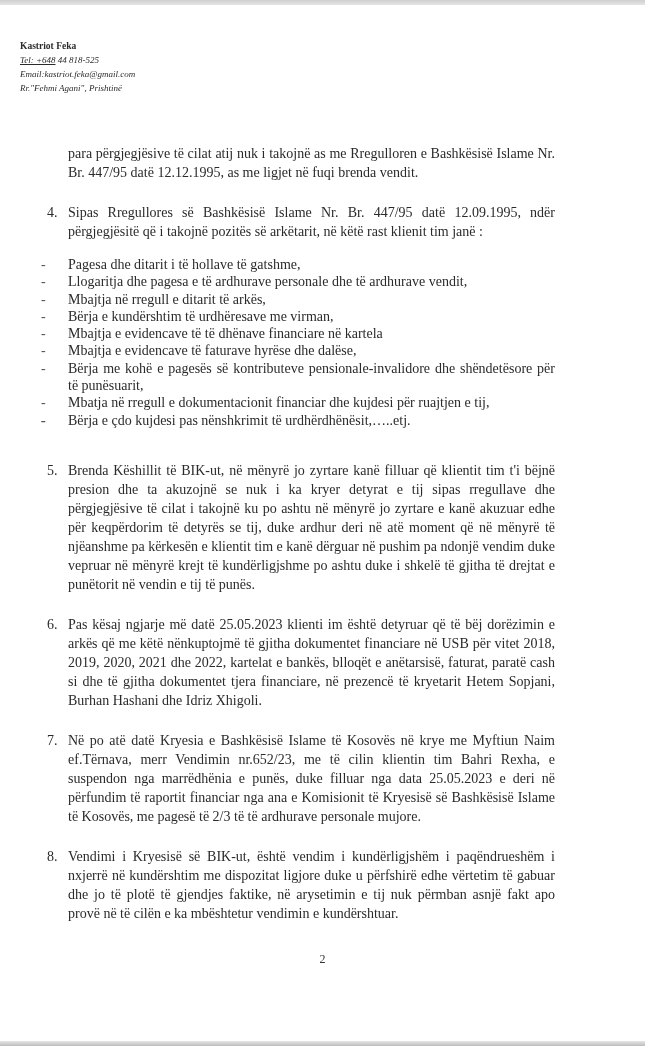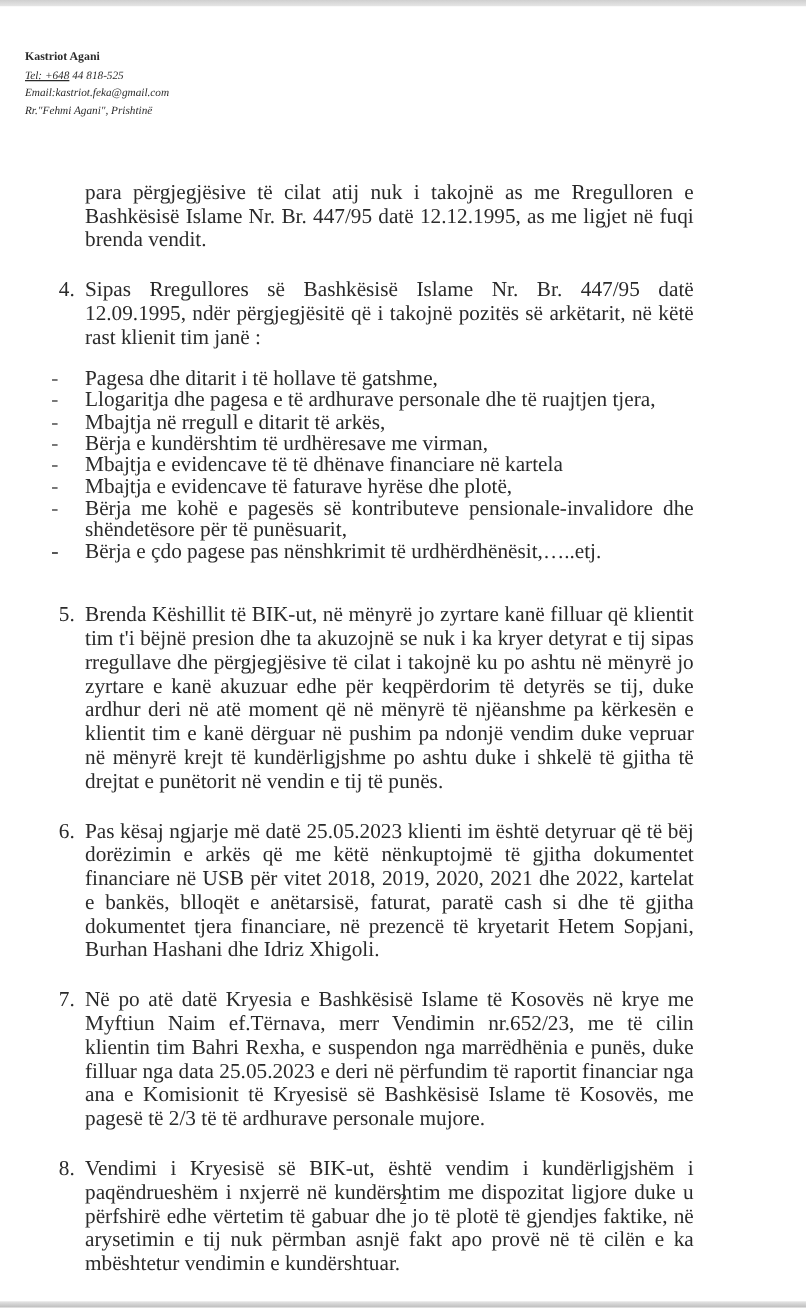--- a/index.html
+++ b/index.html
@@ -43,21 +43,21 @@
     font-style: italic;
   }
   .letterhead .tel-prefix {
     text-decoration: underline;
   }
   .content {
     position: absolute;
     left: 68px;
     top: 144px;
     width: 487px;
-    font-size: 17px;
+    font-size: 14px;
     line-height: 19px;
     text-align: justify;
   }
   .para {
     margin: 0;
   }
   .numbered {
     position: relative;
     margin: 0;
   }
@@ -95,49 +95,49 @@
     font-size: 12px;
     color: #333;
   }
 </style>
 </head>
 <body>
 
 <div class="top-bar"></div>
 
 <div class="letterhead">
-  <div class="name">Kastriot Agani</div>
+  <div class="name">Kastriot Feka</div>
   <div class="italic"><span class="tel-prefix">Tel: +648</span><span> 44 818-525</span></div>
   <div class="italic">Email:kastriot.feka@gmail.com</div>
   <div class="italic">Rr."Fehmi Agani", Prishtinë</div>
 </div>
 
 <div class="content">
   <p class="para">para përgjegjësive të cilat atij nuk i takojnë as me Rregulloren e Bashkësisë Islame Nr. Br. 447/95 datë 12.12.1995, as me ligjet në fuqi brenda vendit.</p>
 
   <div class="gap-lg"></div>
 
   <div class="numbered">
     <span class="num">4.</span>
     <p class="para">Sipas Rregullores së Bashkësisë Islame Nr. Br. 447/95 datë 12.09.1995, ndër përgjegjësitë që i takojnë pozitës së arkëtarit, në këtë rast klienit tim janë :</p>
   </div>
 
   <div class="gap-md"></div>
 
   <ul class="bullets">
     <li><span class="dash">-</span><span>Pagesa dhe ditarit i të hollave të gatshme,</span></li>
-    <li><span class="dash">-</span><span>Llogaritja dhe pagesa e të ardhurave personale dhe të ruajtjen tjera,</span></li>
+    <li><span class="dash">-</span><span>Llogaritja dhe pagesa e të ardhurave personale dhe të ardhurave vendit,</span></li>
     <li><span class="dash">-</span><span>Mbajtja në rregull e ditarit të arkës,</span></li>
     <li><span class="dash">-</span><span>Bërja e kundërshtim të urdhëresave me virman,</span></li>
     <li><span class="dash">-</span><span>Mbajtja e evidencave të të dhënave financiare në kartela</span></li>
-    <li><span class="dash">-</span><span>Mbajtja e evidencave të faturave hyrëse dhe plotë,</span></li>
+    <li><span class="dash">-</span><span>Mbajtja e evidencave të faturave hyrëse dhe dalëse,</span></li>
     <li><span class="dash">-</span><span>Bërja me kohë e pagesës së kontributeve pensionale-invalidore dhe shëndetësore për të punësuarit,</span></li>
+    <li><span class="dash">-</span><span>Mbatja në rregull e dokumentacionit financiar dhe kujdesi për ruajtjen e tij,</span></li>
     <li><span class="dash">-</span></li>
-    <li><span class="dash">-</span></li>
-    <li><span class="dash">-</span><span>Bërja e çdo pagese pas nënshkrimit të urdhërdhënësit,…..etj.</span></li>
+    <li><span class="dash">-</span><span>Bërja e çdo kujdesi pas nënshkrimit të urdhërdhënësit,…..etj.</span></li>
   </ul>
 
   <div class="gap-xl"></div>
 
   <div class="numbered">
     <span class="num">5.</span>
     <p class="para">Brenda Këshillit të BIK-ut, në mënyrë jo zyrtare kanë filluar që klientit tim t'i bëjnë presion dhe ta akuzojnë se nuk i ka kryer detyrat e tij sipas rregullave dhe përgjegjësive të cilat i takojnë ku po ashtu në mënyrë jo zyrtare e kanë akuzuar edhe për keqpërdorim të detyrës se tij, duke ardhur deri në atë moment që në mënyrë të njëanshme pa kërkesën e klientit tim e kanë dërguar në pushim pa ndonjë vendim duke vepruar në mënyrë krejt të kundërligjshme po ashtu duke i shkelë të gjitha të drejtat e punëtorit në vendin e tij të punës.</p>
   </div>
 
   <div class="gap-lg"></div>

